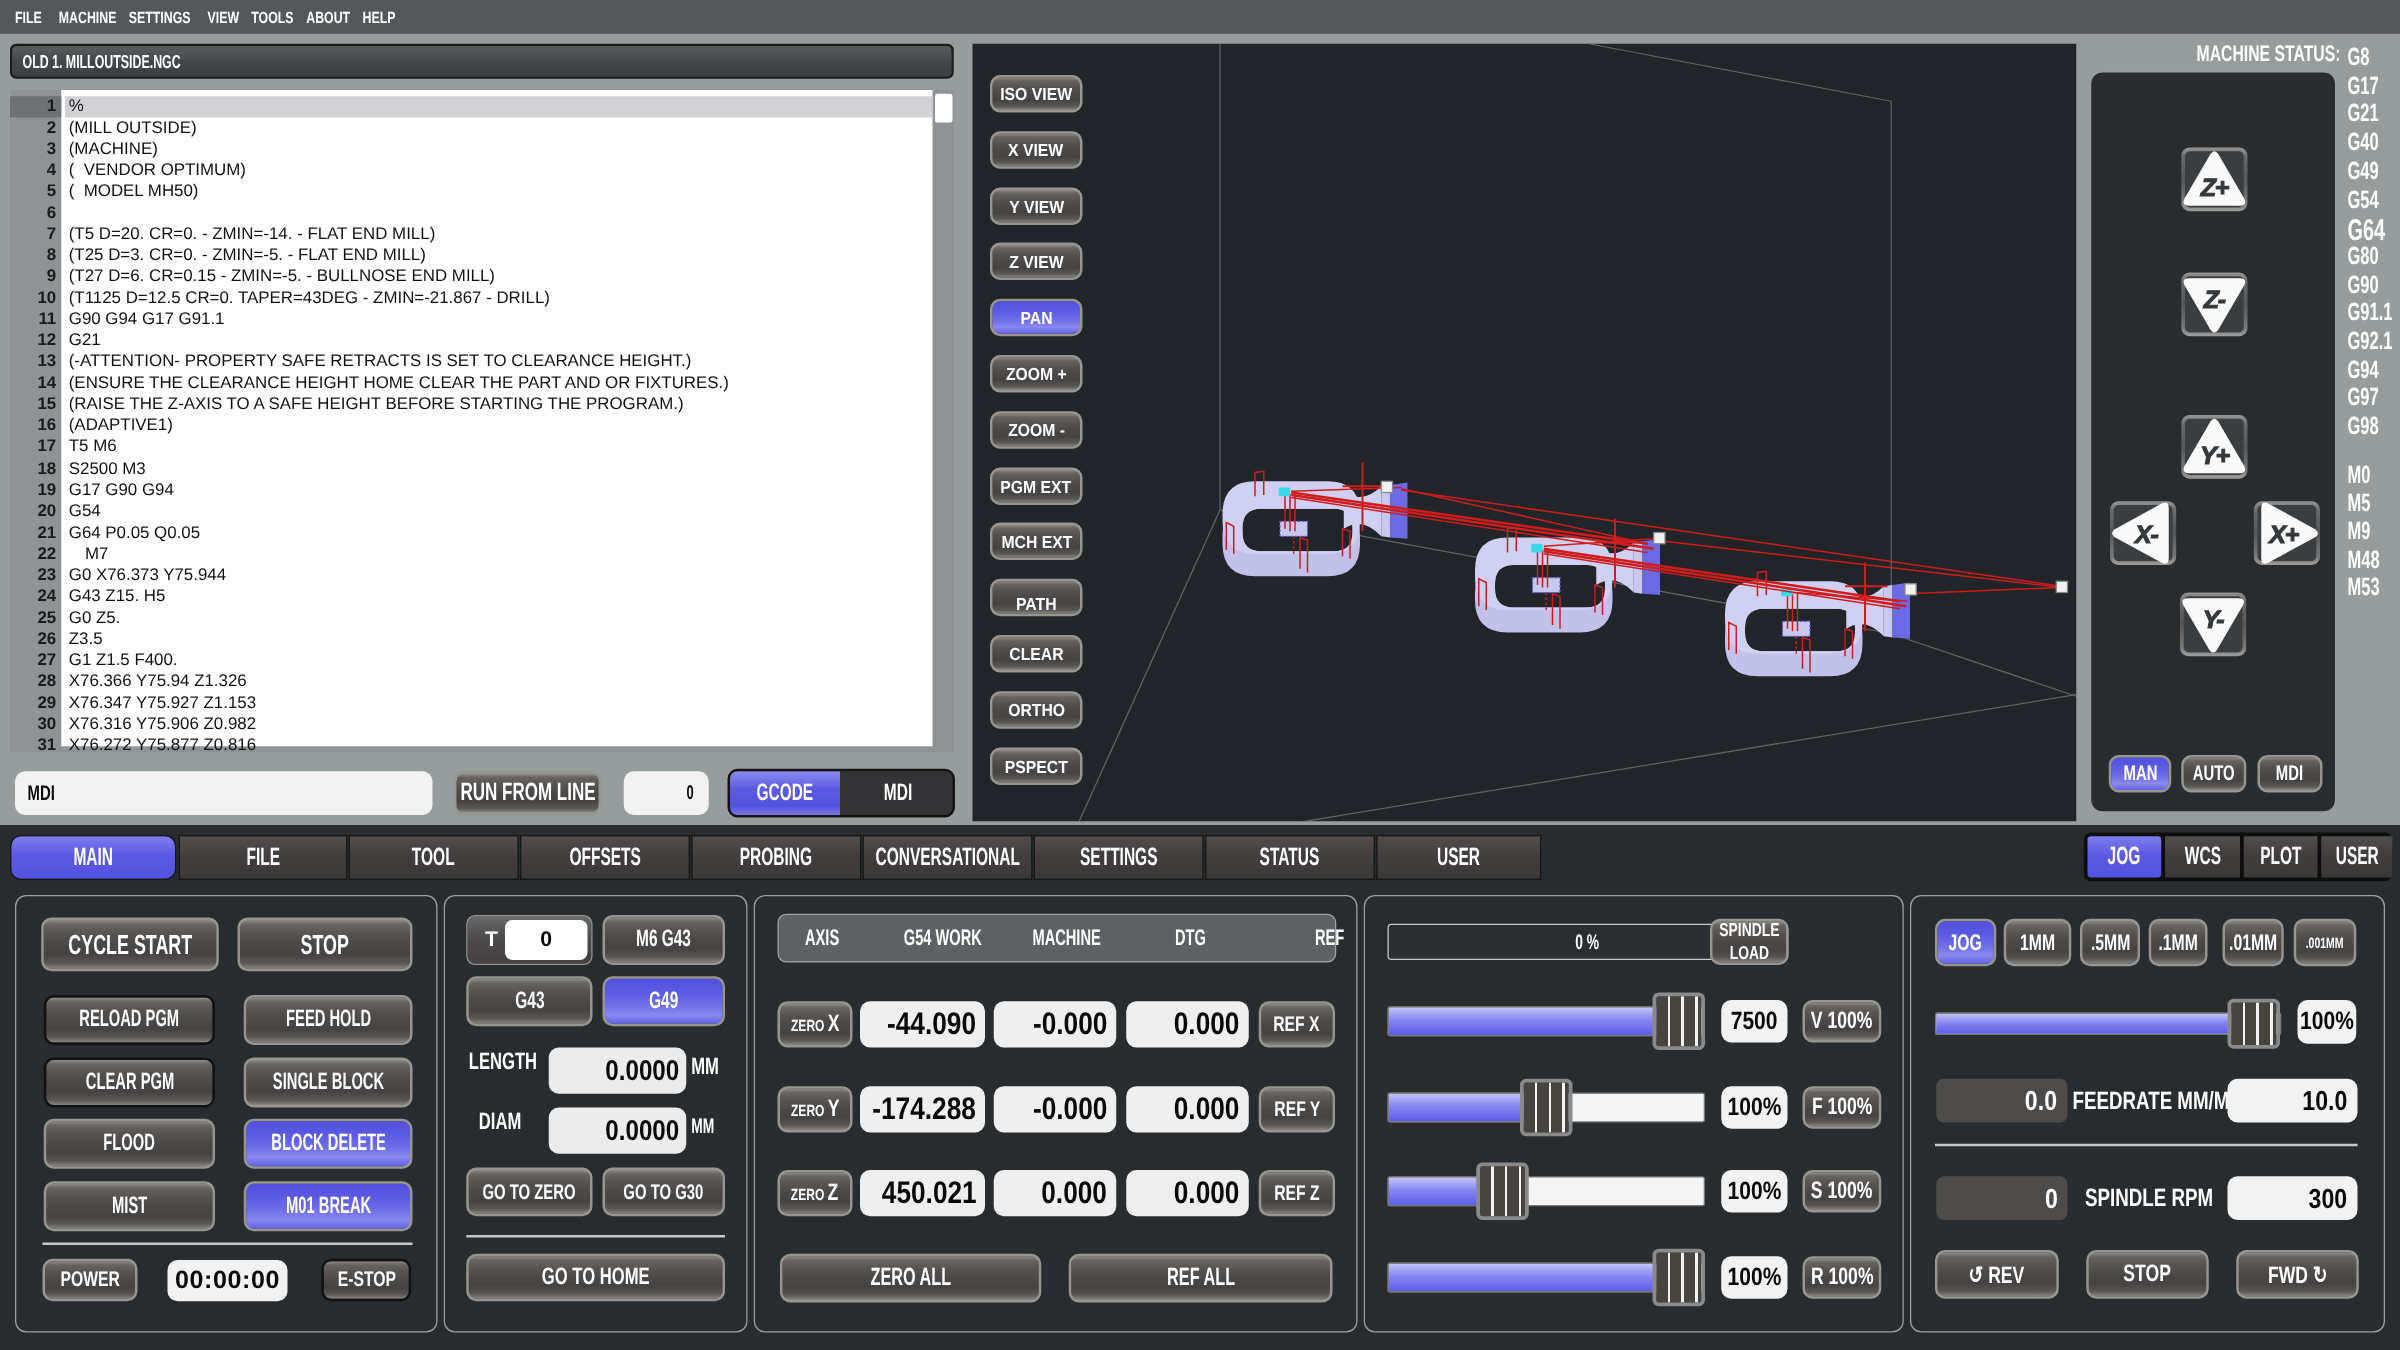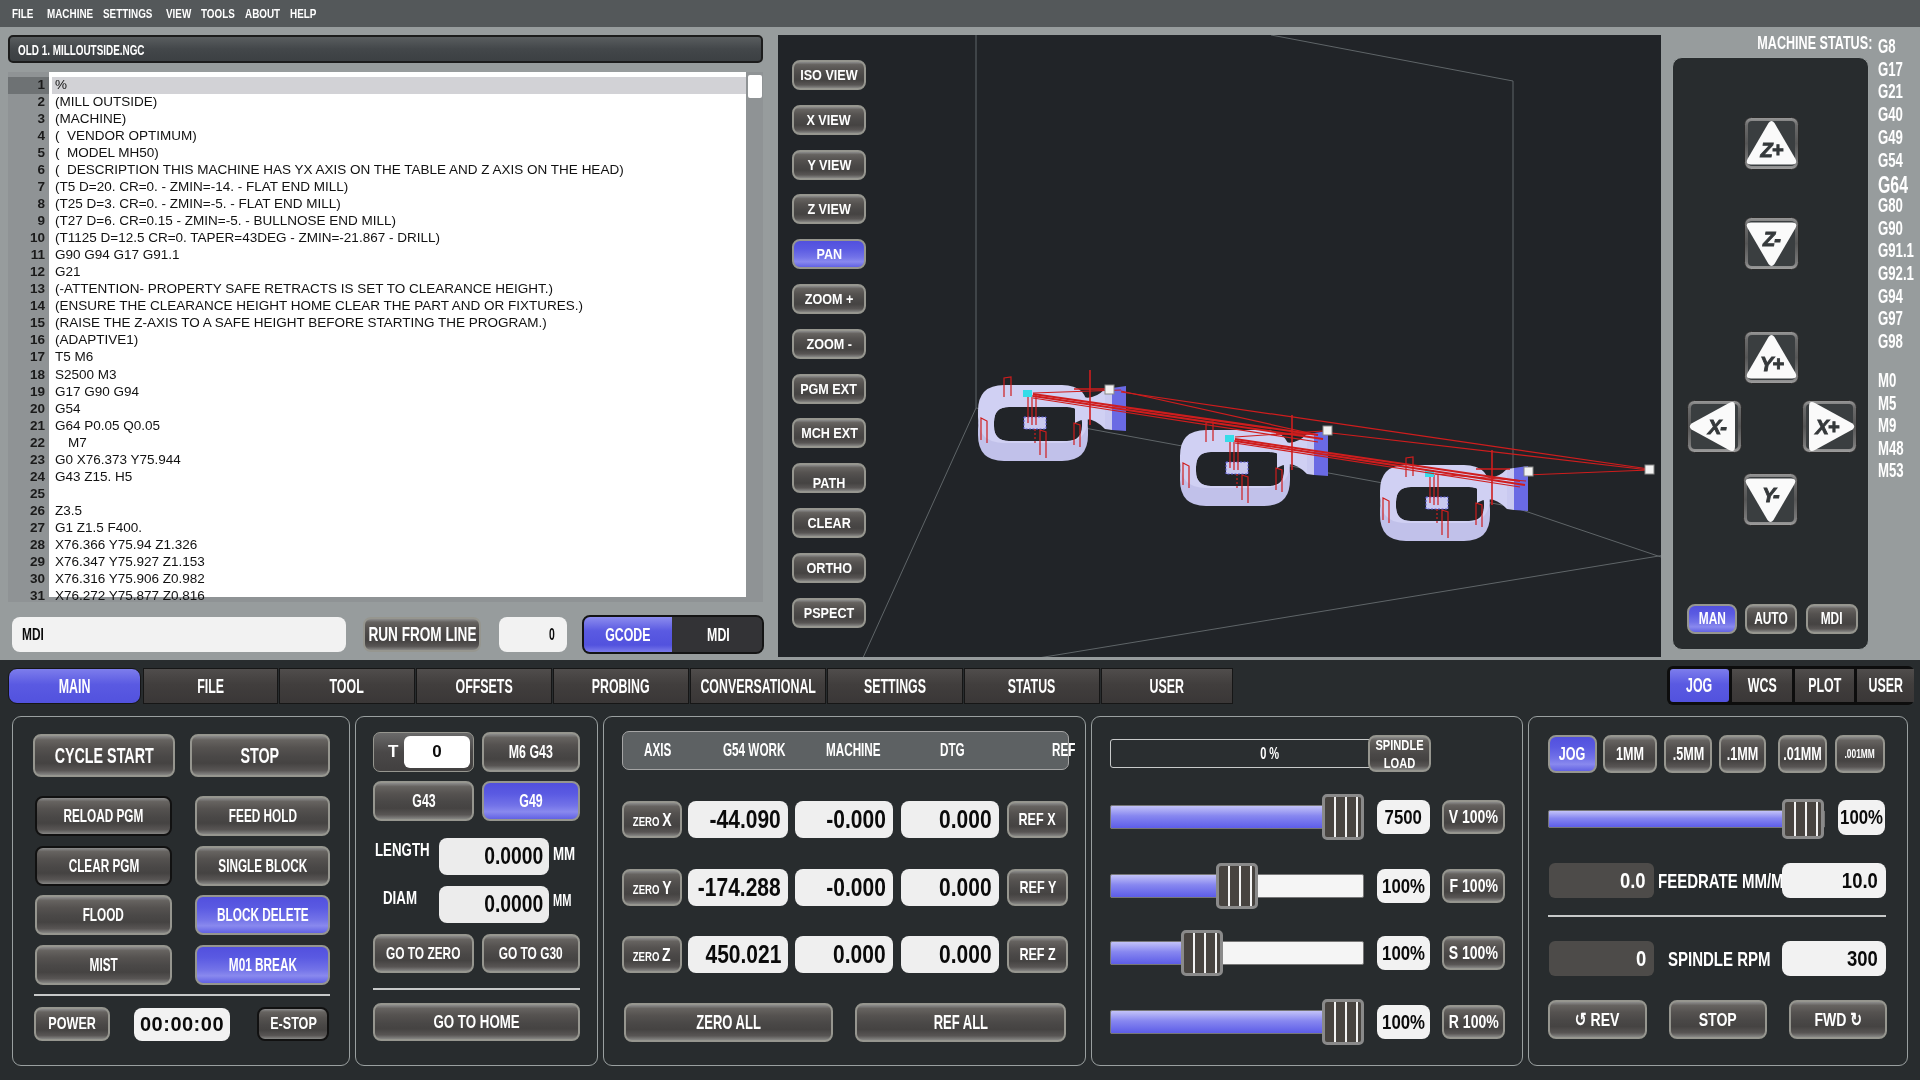--- a/index.html
+++ b/index.html
@@ -70,21 +70,20 @@
         <div class="grow" style="left:44px; top:4.5px; width:694px; background:#d2d2d6;"><span style="margin-left:3px">%</span></div>
         <div class="gnum" style="top:21.56px; ">2</div>
         <div class="grow" style="left:44px; top:21.56px; width:694px; "><span style="margin-left:3px">(MILL OUTSIDE)</span></div>
         <div class="gnum" style="top:38.62px; ">3</div>
         <div class="grow" style="left:44px; top:38.62px; width:694px; "><span style="margin-left:3px">(MACHINE)</span></div>
         <div class="gnum" style="top:55.67999999999999px; ">4</div>
         <div class="grow" style="left:44px; top:55.67999999999999px; width:694px; "><span style="margin-left:3px">(  VENDOR OPTIMUM)</span></div>
         <div class="gnum" style="top:72.74px; ">5</div>
         <div class="grow" style="left:44px; top:72.74px; width:694px; "><span style="margin-left:3px">(  MODEL MH50)</span></div>
         <div class="gnum" style="top:89.8px; ">6</div>
-        <div class="grow" style="left:44px; top:89.8px; width:694px; "><span style="margin-left:3px">(  DESCRIPTION THIS MACHINE HAS YX AXIS ON THE TABLE AND Z AXIS ON THE HEAD)</span></div>
         <div class="gnum" style="top:106.85999999999999px; ">7</div>
         <div class="grow" style="left:44px; top:106.85999999999999px; width:694px; "><span style="margin-left:3px">(T5 D=20. CR=0. - ZMIN=-14. - FLAT END MILL)</span></div>
         <div class="gnum" style="top:123.91999999999999px; ">8</div>
         <div class="grow" style="left:44px; top:123.91999999999999px; width:694px; "><span style="margin-left:3px">(T25 D=3. CR=0. - ZMIN=-5. - FLAT END MILL)</span></div>
         <div class="gnum" style="top:140.98px; ">9</div>
         <div class="grow" style="left:44px; top:140.98px; width:694px; "><span style="margin-left:3px">(T27 D=6. CR=0.15 - ZMIN=-5. - BULLNOSE END MILL)</span></div>
         <div class="gnum" style="top:158.04px; ">10</div>
         <div class="grow" style="left:44px; top:158.04px; width:694px; "><span style="margin-left:3px">(T1125 D=12.5 CR=0. TAPER=43DEG - ZMIN=-21.867 - DRILL)</span></div>
         <div class="gnum" style="top:175.1px; ">11</div>
         <div class="grow" style="left:44px; top:175.1px; width:694px; "><span style="margin-left:3px">G90 G94 G17 G91.1</span></div>
@@ -108,20 +107,21 @@
         <div class="grow" style="left:44px; top:328.64px; width:694px; "><span style="margin-left:3px">G54</span></div>
         <div class="gnum" style="top:345.7px; ">21</div>
         <div class="grow" style="left:44px; top:345.7px; width:694px; "><span style="margin-left:3px">G64 P0.05 Q0.05</span></div>
         <div class="gnum" style="top:362.76px; ">22</div>
         <div class="grow" style="left:44px; top:362.76px; width:694px; "><span style="margin-left:16px">M7</span></div>
         <div class="gnum" style="top:379.82px; ">23</div>
         <div class="grow" style="left:44px; top:379.82px; width:694px; "><span style="margin-left:3px">G0 X76.373 Y75.944</span></div>
         <div class="gnum" style="top:396.88px; ">24</div>
         <div class="grow" style="left:44px; top:396.88px; width:694px; "><span style="margin-left:3px">G43 Z15. H5</span></div>
         <div class="gnum" style="top:413.93999999999994px; ">25</div>
+        <div class="grow" style="left:44px; top:413.93999999999994px; width:694px; "><span style="margin-left:3px">G0 Z5.</span></div>
         <div class="gnum" style="top:430.99999999999994px; ">26</div>
         <div class="grow" style="left:44px; top:430.99999999999994px; width:694px; "><span style="margin-left:3px">Z3.5</span></div>
         <div class="gnum" style="top:448.05999999999995px; ">27</div>
         <div class="grow" style="left:44px; top:448.05999999999995px; width:694px; "><span style="margin-left:3px">G1 Z1.5 F400.</span></div>
         <div class="gnum" style="top:465.11999999999995px; ">28</div>
         <div class="grow" style="left:44px; top:465.11999999999995px; width:694px; "><span style="margin-left:3px">X76.366 Y75.94 Z1.326</span></div>
         <div class="gnum" style="top:482.17999999999995px; ">29</div>
         <div class="grow" style="left:44px; top:482.17999999999995px; width:694px; "><span style="margin-left:3px">X76.347 Y75.927 Z1.153</span></div>
         <div class="gnum" style="top:499.23999999999995px; ">30</div>
         <div class="grow" style="left:44px; top:499.23999999999995px; width:694px; "><span style="margin-left:3px">X76.316 Y75.906 Z0.982</span></div>

